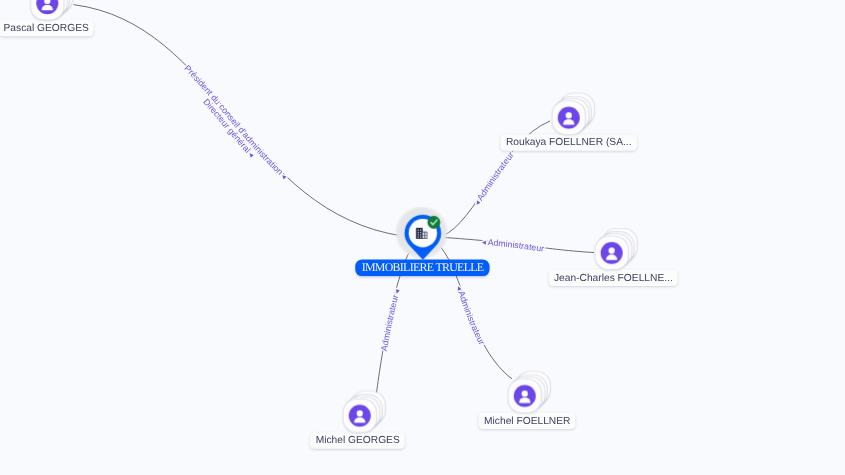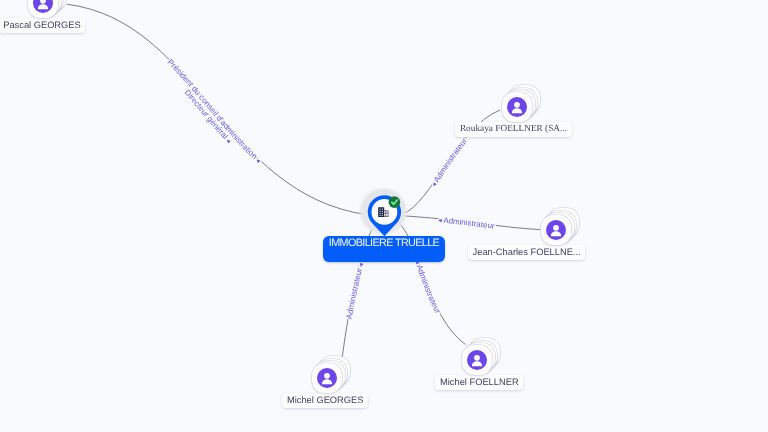--- a/index.html
+++ b/index.html
@@ -16,23 +16,23 @@
   .edge-arrow-glyph{font-size:7.3px;}
   .node{position:absolute;}
   .card{position:absolute;background:#fdfdfe;border-radius:12.2px;
         box-shadow:0 0 0 0.55px rgba(198,200,210,.85), 0 1.2px 2.2px rgba(60,65,100,.12);}
   .avatar{position:absolute;border-radius:50%;background:#6c46e8;z-index:9;}
   .node-label{position:absolute;background:#fcfcfd;border-radius:4px;
      box-shadow:0 1px 2.5px rgba(45,50,85,.18);color:#3d4262;
      font-size:9.3px;line-height:15px;height:15px;padding:0 4.6px;white-space:nowrap;
      transform:translateZ(0);}
   .company-label{position:absolute;background:#035ef9;border-radius:6px;color:#f0f7ff;
-     font-size:10.8px;letter-spacing:-0.62px;line-height:15px;height:26px;
+     font-size:10.8px;letter-spacing:-0.62px;line-height:15px;height:15px;
      padding:0 6px;white-space:nowrap;transform:translateZ(0);
-     box-shadow:0 1px 2px rgba(10,60,160,.28);}
+     box-shadow:0 1px 2px rgba(10,60,160,.28);font-family:Liberation Serif, serif;}
 </style>
 </head>
 <body>
 
 <div id="stage">
   <svg class="layer" id="edges" viewBox="0 0 768 432">
       <defs>
         <path d="M66.9,4.2 C199.3,21.4 221.7,193.2 366.7,214.7" id="tp-e-pascal" fill="none"></path>
         <path d="M401.8,214.6 C432.5,202.8 455.3,128.5 500.0,110.0" id="tp-e-roukaya" fill="none"></path>
         <path d="M384,214.5 C486.1,221.1 482.7,225.9 540,229.6" id="tp-e-jeancharles" fill="none"></path>
@@ -144,18 +144,18 @@
             <rect x="1.4" y="7.7" width="1.05" height="1.05" fill="#f4f5fb"></rect>
             <rect x="3.6" y="7.7" width="1.05" height="1.05" fill="#f4f5fb"></rect>
           </g>
           <g>
             <circle cx="36.4" cy="14.1" r="5.85" fill="#17783a"></circle>
             <path d="M33.8,14.3 L35.6,16.2 L39.2,12.0" fill="none" stroke="#8ef0ad" stroke-width="1.5" stroke-linecap="round" stroke-linejoin="round"></path>
           </g>
         </svg></div>
       <div class="company-label" style="visibility: visible; left: 322.79px; top: 235.8px;">IMMOBILIERE TRUELLE</div>
       <div class="node-label" style="visibility: visible; left: -1.38px; top: 18px;">Pascal GEORGES</div>
-      <div class="node-label" style="visibility: visible; left: 455.31px; top: 122px; font-family: Liberation Serif, serif;">Roukaya FOELLNER (SA...</div>
-      <div class="node-label" style="visibility: visible; left: 468px; top: 245px;">Jean-Charles FOELLNE...</div>
+      <div class="node-label" style="visibility: visible; left: 455.31px; top: 122px;">Roukaya FOELLNER (SA...</div>
+      <div class="node-label" style="visibility: visible; left: 499px; top: 245px;">Jean-Charles FOELLNE...</div>
       <div class="node-label" style="visibility: visible; left: 435.47px; top: 375px;">Michel FOELLNER</div>
       <div class="node-label" style="visibility: visible; left: 282.36px; top: 393px;">Michel GEORGES</div>
     </div>
 </div>
 
 </body></html>

